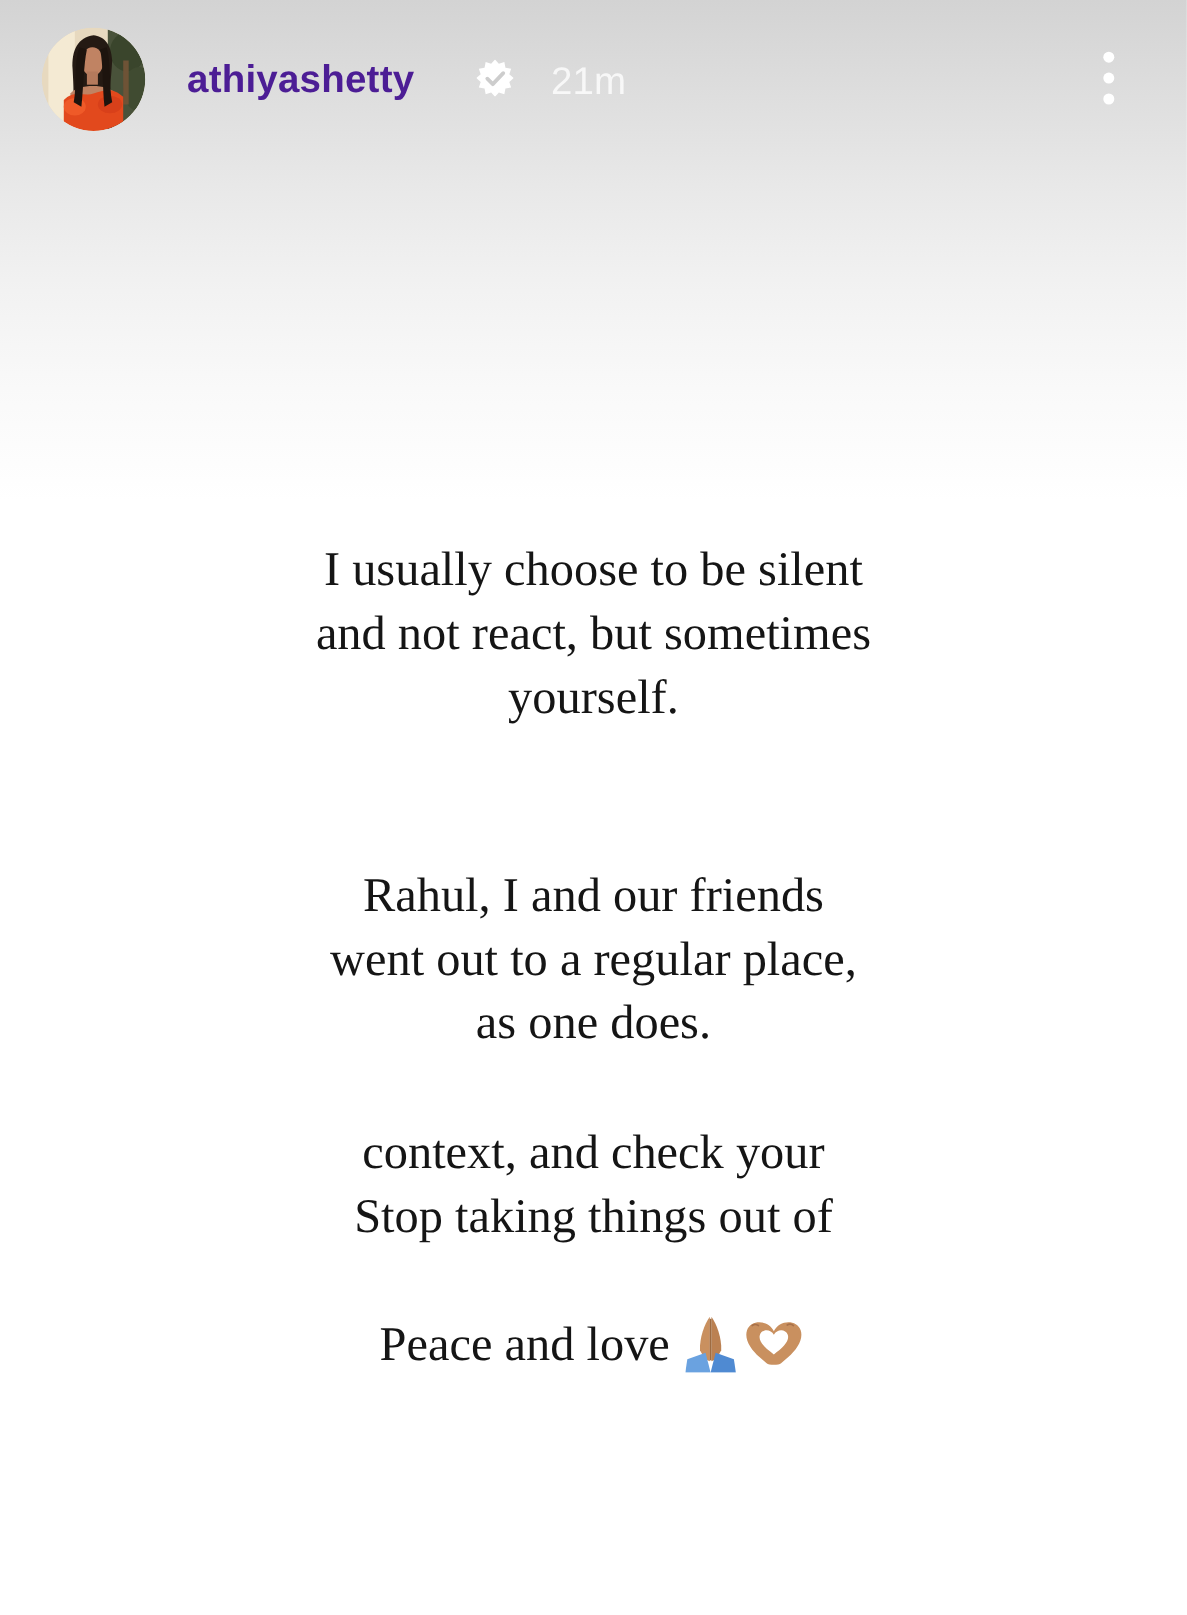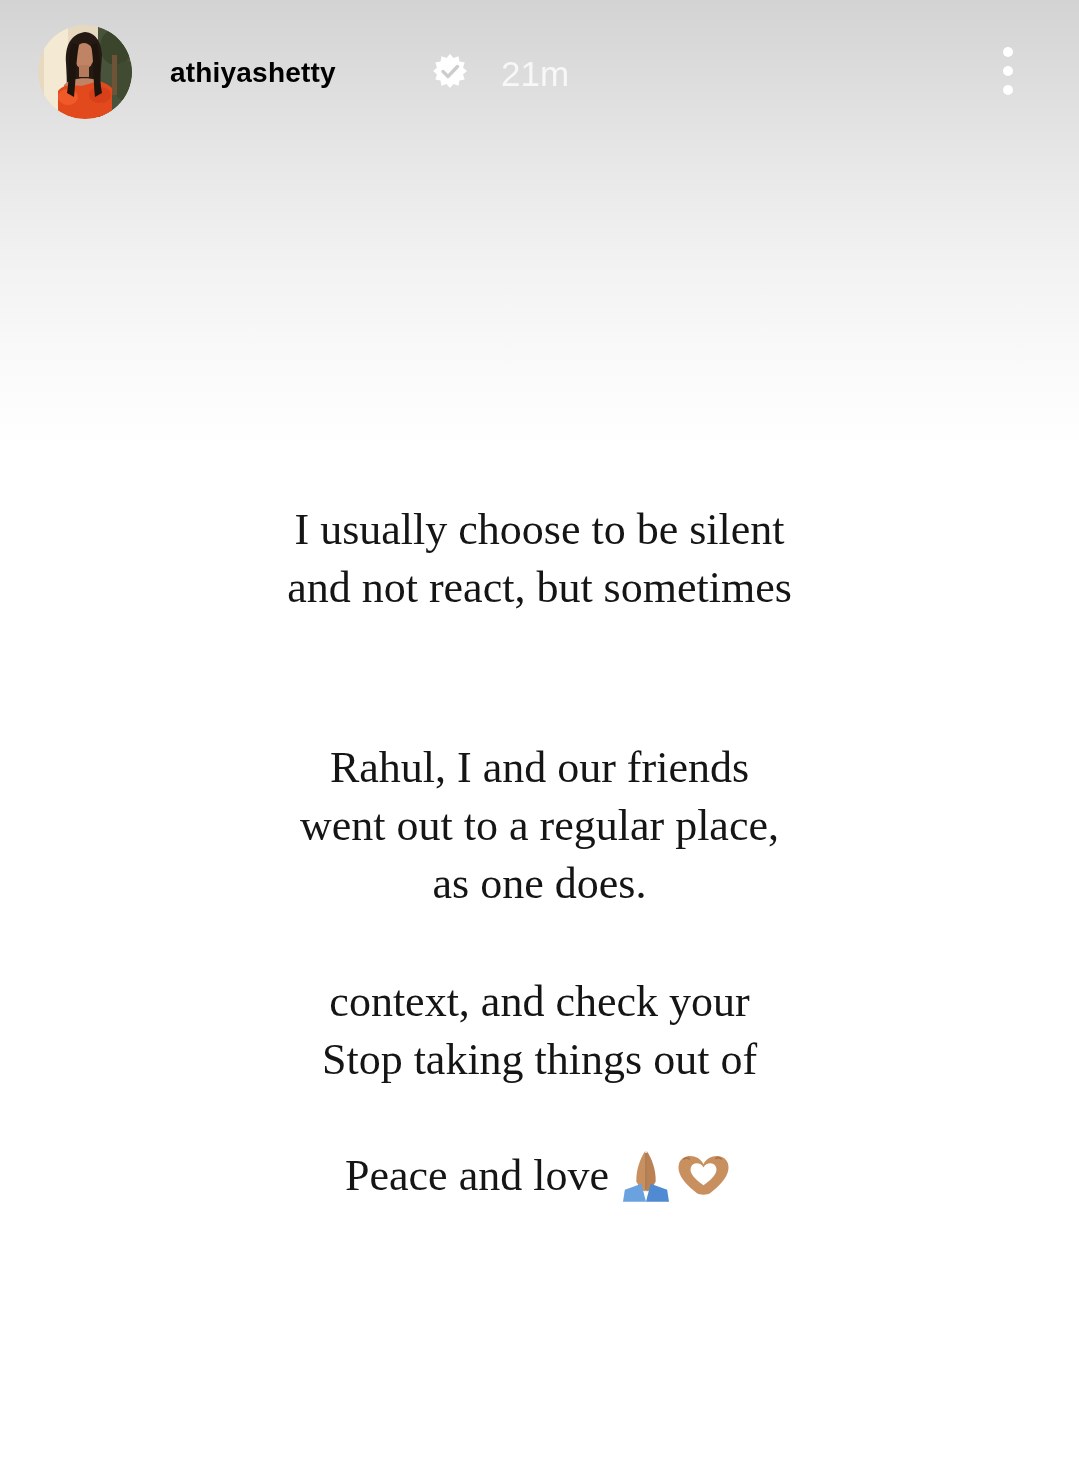--- a/index.html
+++ b/index.html
@@ -20,21 +20,21 @@
   
   .header { position: absolute; top: 0; left: 0; right: 0; height: 150px; }
   .avatar {
     position: absolute; left: 38px; top: 25px;
     width: 94px; height: 94px; border-radius: 50%;
     overflow: hidden; cursor: pointer;
   }
   .avatar svg { display: block; }
   .username {
     position: absolute; left: 170px; top: 52px;
-    font-size: 28px; font-weight: 700; color: #000000;
+    font-size: 35px; font-weight: 700; color: #4c1d95;
     letter-spacing: 0.2px; line-height: 42px; cursor: pointer;
   }
   .verified { position: absolute; left: 433px; top: 54px; width: 34px; height: 34px; }
   .timestamp {
     position: absolute; left: 501px; top: 53px;
     font-size: 35px; font-weight: 400; line-height: 42px;
     color: rgba(255,255,255,0.78);
     text-align: right;
   }
   .menu-dots {
@@ -44,21 +44,21 @@
   }
   .menu-dots .dot { width: 10px; height: 10px; border-radius: 50%; background: #ffffff; }
 
   
   .story-text {
     position: absolute; left: 0; right: 0; top: 485px;
     text-align: center;
     font-family: "Liberation Serif", "DejaVu Serif", serif;
     font-size: 44px; line-height: 58px; color: #151515;
   }
-  .para-1 { margin: 16px 0 122px 0; }
+  .para-1 { margin: 4px 0 122px 0; }
   .para-2 { margin: 0 0 60px 0; }
   .para-3 { margin: 0 0 58px 0; }
   .closing-line { white-space: nowrap; }
   .emoji { display: inline-block; }
   .emoji-folded-hands { height: 54px; width: 46px; vertical-align: -12px; margin-left: 14px; }
   .emoji-heart-hands  { height: 45px; width: 61px; vertical-align: -7px;  margin-left: 4px; }
 </style>
 </head>
 <body>
 
@@ -107,20 +107,21 @@
     <div class="dot"></div>
     <div class="dot"></div>
   </div>
 </div>
 
 <div class="story-text">
 
   <div class="para-1">
     <div>I usually choose to be silent</div>
     <div>and not react, but sometimes</div>
+    <div>yourself.</div>
   </div>
 
   <div class="para-2">
     <div>Rahul, I and our friends</div>
     <div>went out to a regular place,</div>
     <div>as one does.</div>
   </div>
 
   <div class="para-3">
     <div>context, and check your</div>

